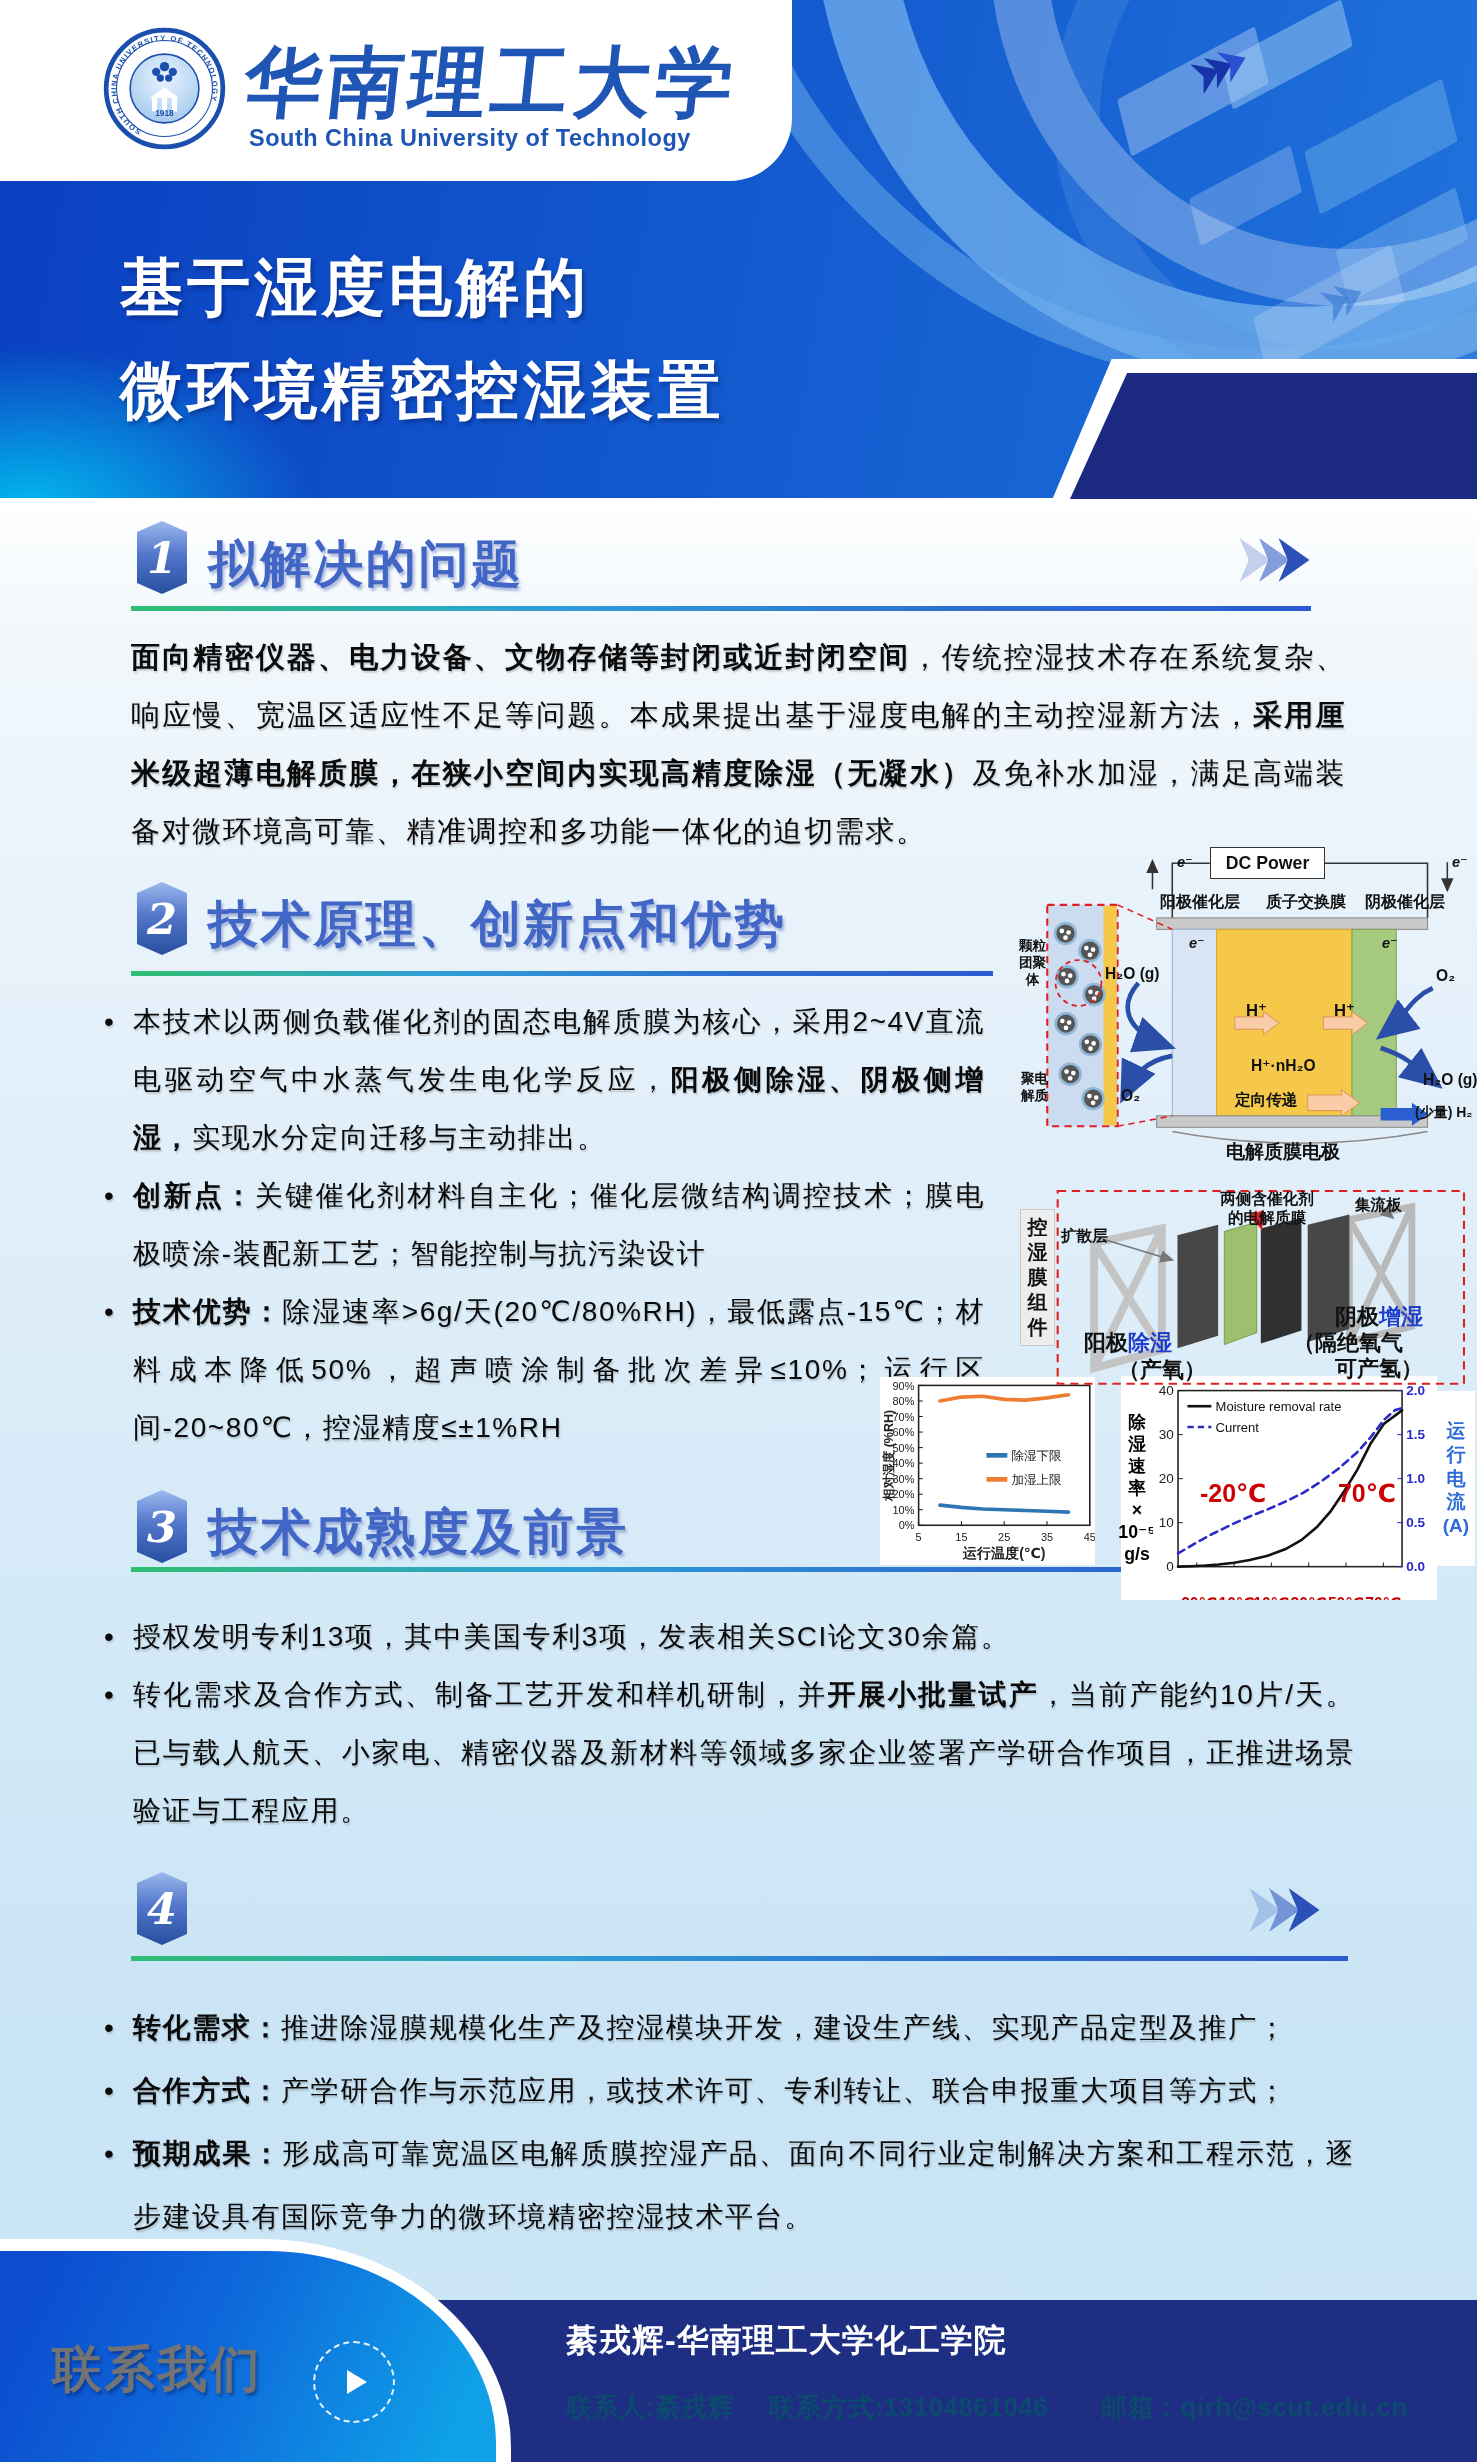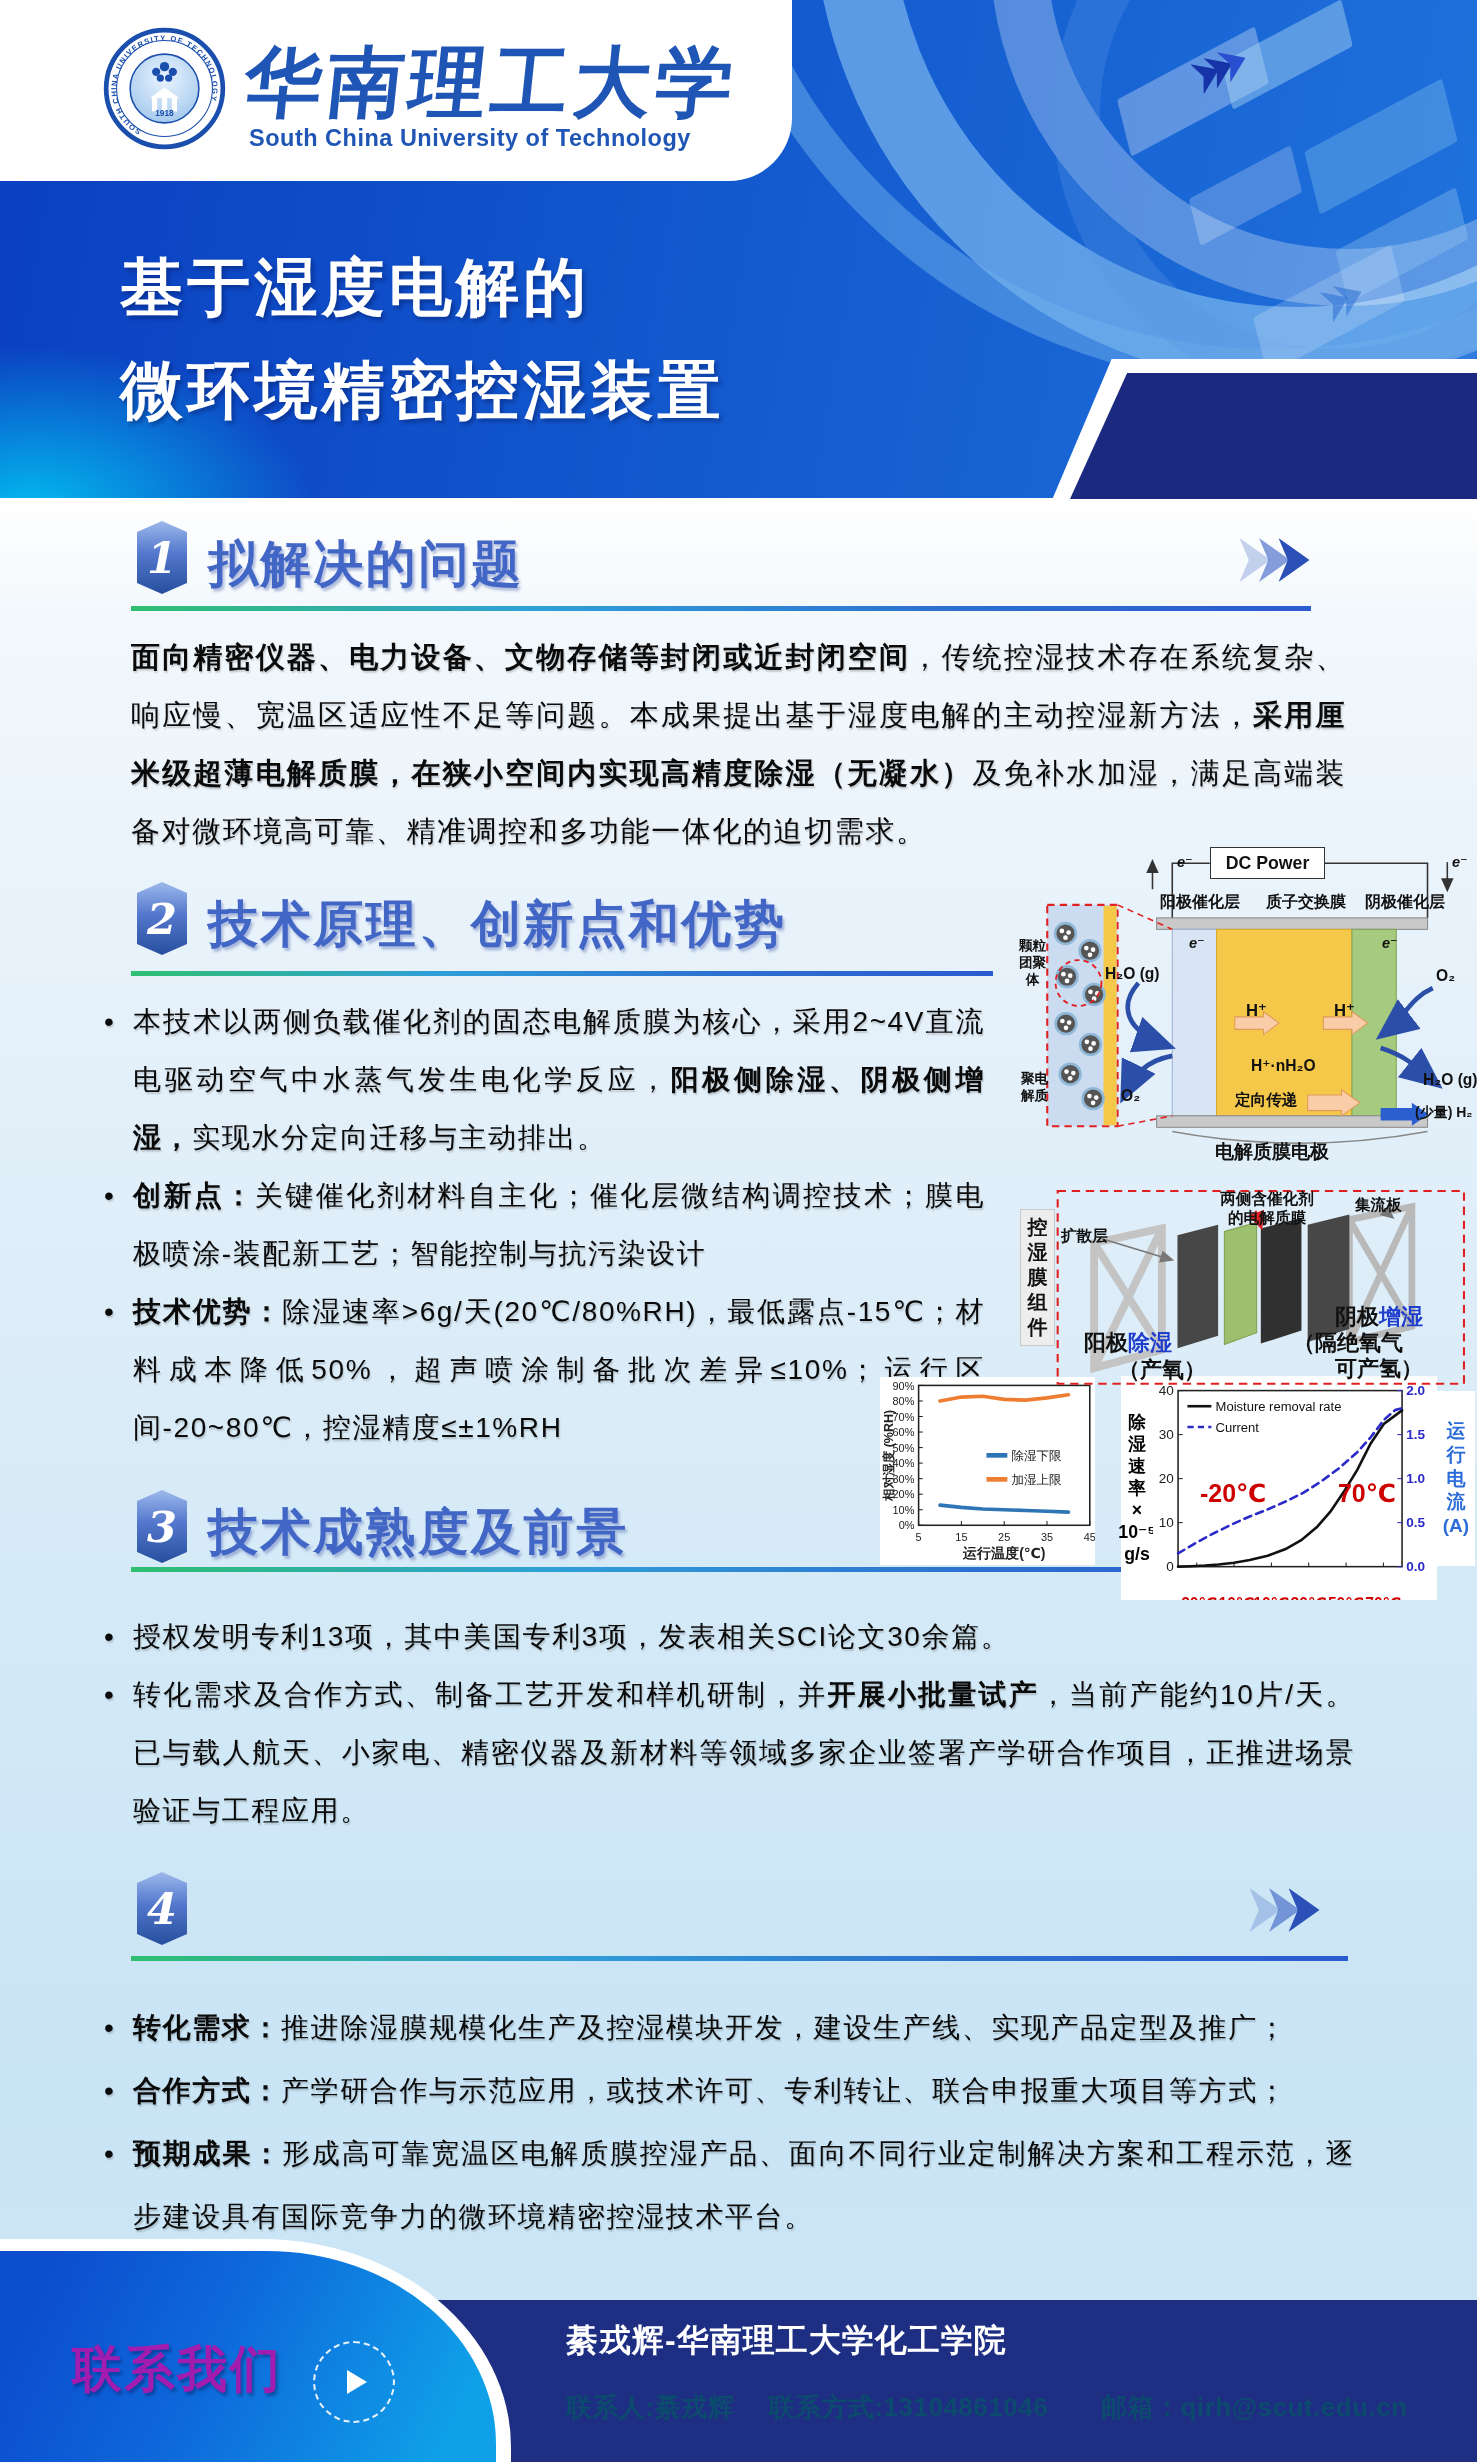--- a/index.html
+++ b/index.html
@@ -243,21 +243,21 @@
   <div class="lbl" style="left:1334px;top:1000px;font-size:16.7px;">H⁺</div>
   <div class="lbl" style="left:1436px;top:967px;font-size:15.6px;">O₂</div>
   <div class="lbl" style="left:1423px;top:1071px;font-size:15.6px;">H₂O (g)</div>
   <div class="lbl" style="left:1415px;top:1104px;font-size:14px;">(少量) H₂</div>
   <div class="lbl" style="left:1251px;top:1057px;font-size:15.6px;">H⁺·nH₂O</div>
   <div class="lbl" style="left:1235px;top:1090px;font-size:15.6px;">定向传递</div>
   <div class="lbl vtext" style="left:1017px;top:938px;width:31px;font-size:13.6px;">颗粒
 团聚体</div>
   <div class="lbl vtext" style="left:1019px;top:1071px;width:31px;font-size:13.6px;">聚电
 解质</div>
-  <div class="lbl" style="left:1215px;top:1139px;width:136px;text-align:left;font-size:19px;">电解质膜电极</div>
+  <div class="lbl" style="left:1215px;top:1139px;width:136px;text-align:center;font-size:19px;">电解质膜电极</div>
 
   <svg class="abs" style="left:1016px;top:1170px;z-index:11;" width="461" height="219" viewBox="0 0 885 420">
     <rect x="80" y="40" width="780" height="370" fill="none" stroke="#e02020" stroke-width="4" stroke-dasharray="16 11"></rect>
     <g stroke="#b9b9b9" stroke-width="13" fill="none">
       <polygon points="640,95 760,70 760,300 640,330"></polygon>
       <line x1="640" y1="95" x2="760" y2="300"></line>
         <line x1="640" y1="330" x2="760" y2="70"></line>
     </g>
     <polygon points="560,105 640,85 640,305 560,330" fill="#474747"></polygon>
     <polygon points="470,112 548,92 548,308 470,333" fill="#303030"></polygon>
@@ -411,22 +411,22 @@
   <div class="rule" style="left:131px;top:1956px;width:1217px;"></div>
   <div class="abs" style="left:104px;top:1996px;width:1251px;">
     <div class="bullet" style="font-size:28px;line-height:63px;"><b>转化需求：</b><span>推进除湿膜规模化生产及控湿模块开发，建设生产线、实现产品定型及推广；</span></div>
     <div class="bullet" style="font-size:28px;line-height:63px;"><b>合作方式：</b><span>产学研合作与示范应用，或技术许可、专利转让、联合申报重大项目等方式；</span></div>
     <div class="bullet" style="font-size:28px;line-height:63px;"><b>预期成果：</b><span>形成高可靠宽温区电解质膜控湿产品、面向不同行业定制解决方案和工程示范，逐步建设具有国际竞争力的微环境精密控湿技术平台。</span></div>
   </div>
 
   <div class="foot-navy"></div>
   <div class="foot-curve-w"></div>
   <div class="foot-curve"></div>
-  <div class="abs" style="left:52px;top:2336px;z-index:23;color:#a21caf;font-size:50px;font-weight:900;letter-spacing:2.6px;
-       text-shadow:2.1px 2.6px 3.1px rgba(0,10,60,.35);margin-left:20px;">联系我们</div>
+  <div class="abs" style="left:52px;top:2336px;z-index:23;color:#737373;font-size:50px;font-weight:900;letter-spacing:2.6px;
+       text-shadow:2.1px 2.6px 3.1px rgba(0,10,60,.35);">联系我们</div>
   <div class="dash-circle">
       <span class="tri"></span>
     </div>
   <div class="abs" style="left:566px;top:2319px;z-index:23;color:#fff;font-size:32px;font-weight:900;letter-spacing:1px;">綦戎辉-华南理工大学化工学院</div>
   <div class="abs" style="left:566px;top:2390px;z-index:23;color:#0c4a6e;font-size:26px;font-weight:bold;letter-spacing:0.5px;">联系人:綦戎辉　 联系方式:13104861046　　邮箱：qirh@scut.edu.cn</div>
 
 </div>
 
 
 </body></html>

